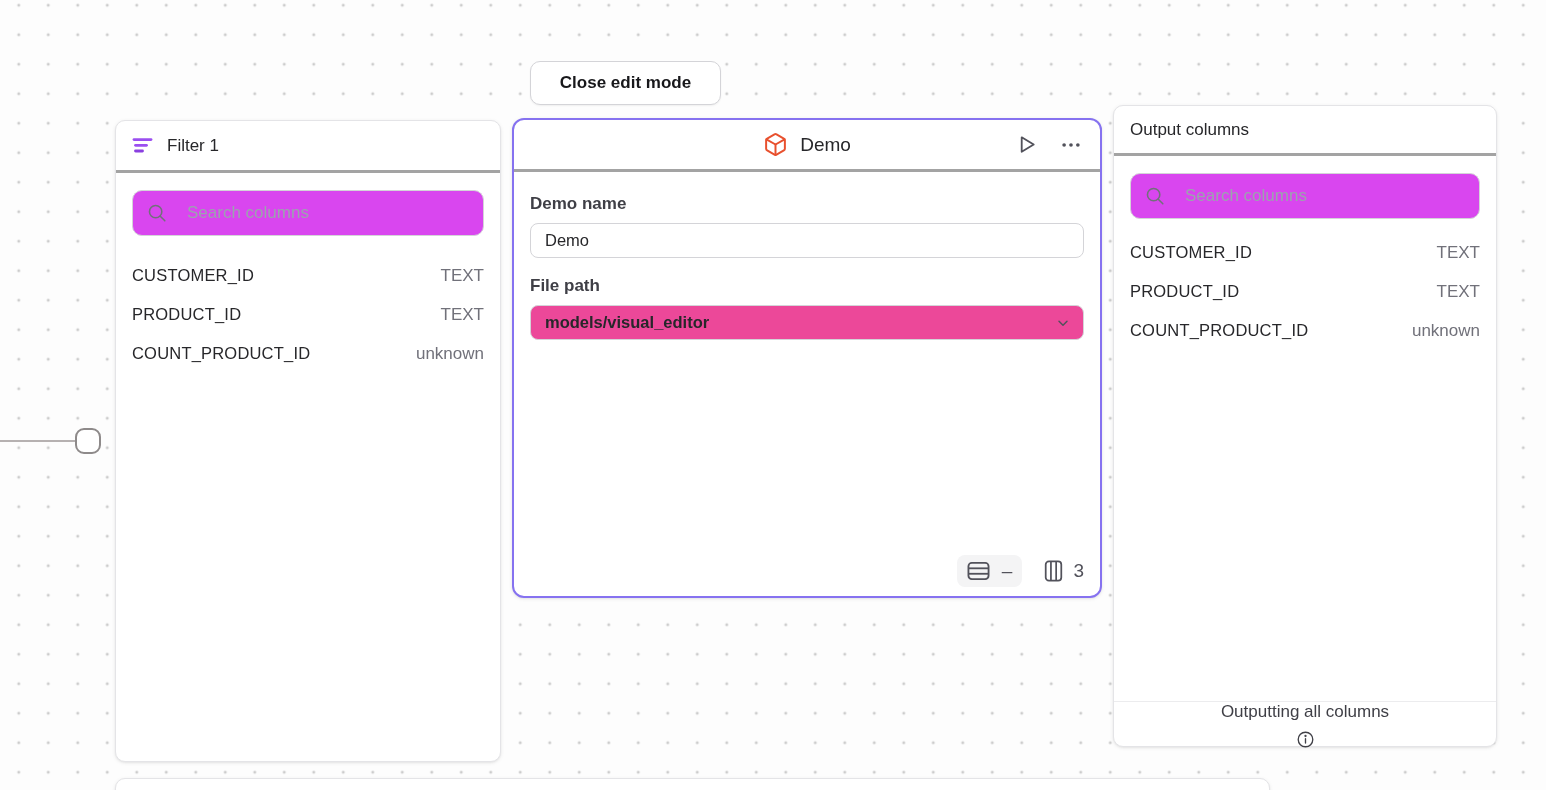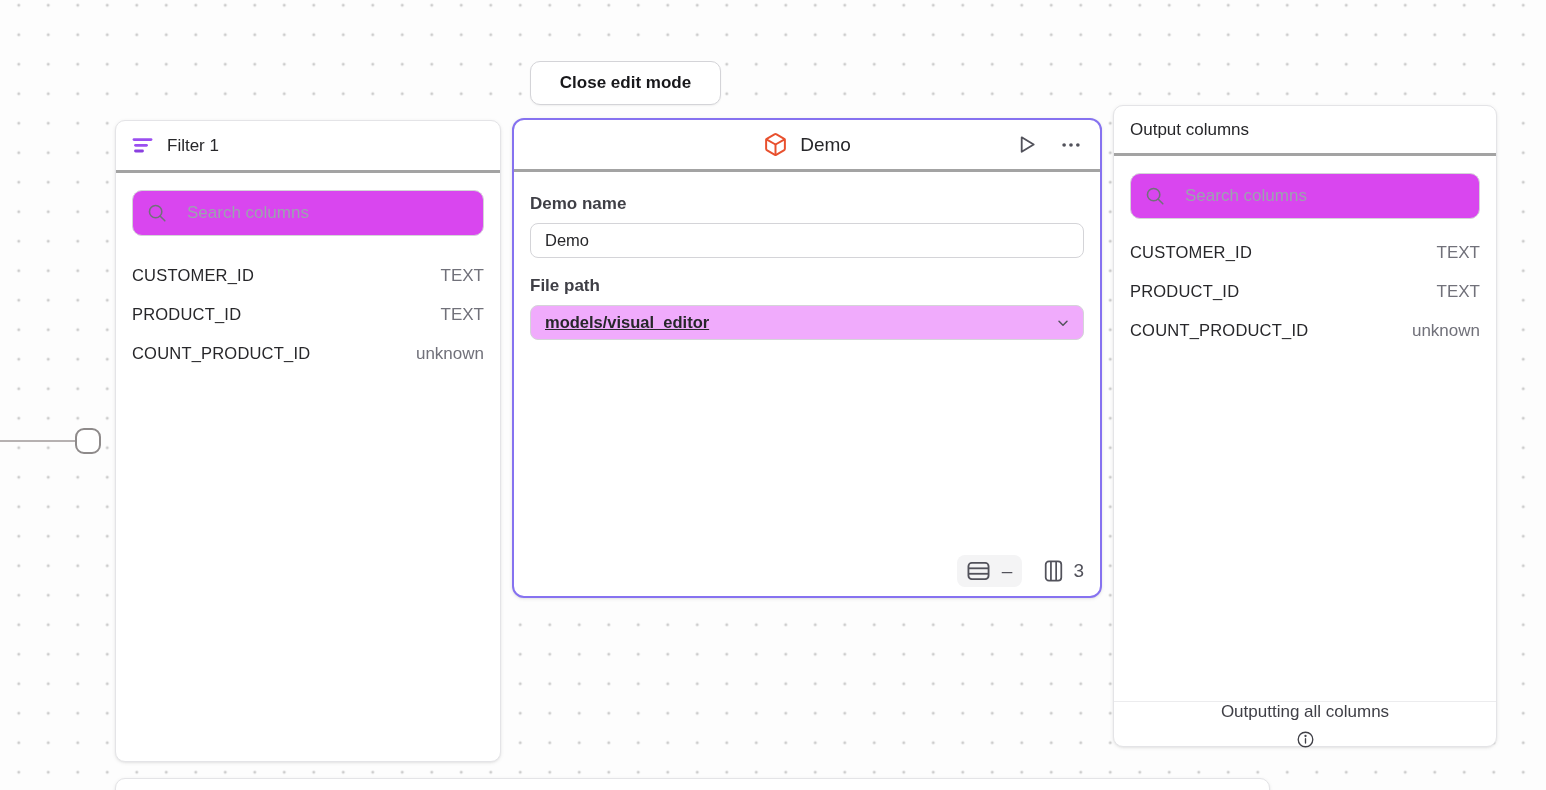--- a/index.html
+++ b/index.html
@@ -75,23 +75,23 @@
   .model-body { padding:12px 16px 0 16px; }
   .field-label { font-size:17px; font-weight:600; color:#3f3f46; margin:10px 0 9px 0; }
   .text-input {
     width:100%; height:35px; padding:0 14px;
     border:1px solid #d4d4d8; border-radius:8px;
     font-family:"Liberation Sans", sans-serif;
     font-size:16.5px; color:#27272a; outline:none; background:#fff;
   }
   .select-input {
     width:100%; height:35px; padding:0 12px 0 14px;
-    border:1px solid #d4d4d8; border-radius:8px; background:#f0abfc;
+    border:1px solid #d4d4d8; border-radius:8px; background:#ec4899;
     display:flex; align-items:center; justify-content:space-between;
-    font-size:16.5px; font-weight:600; color:#27272a; cursor:pointer;text-decoration:underline;
+    font-size:16.5px; font-weight:600; color:#27272a; cursor:pointer;
   }
   .model-footer {
     position:absolute; right:16px; bottom:9px;
     display:flex; align-items:center; gap:14px;
   }
   .rows-pill {
     display:flex; align-items:center; gap:12px;
     background:#f4f4f5; border-radius:8px; height:32px; padding:0 10px;
   }
   .count-group { display:flex; align-items:center; gap:10px; margin-left:8px; }

